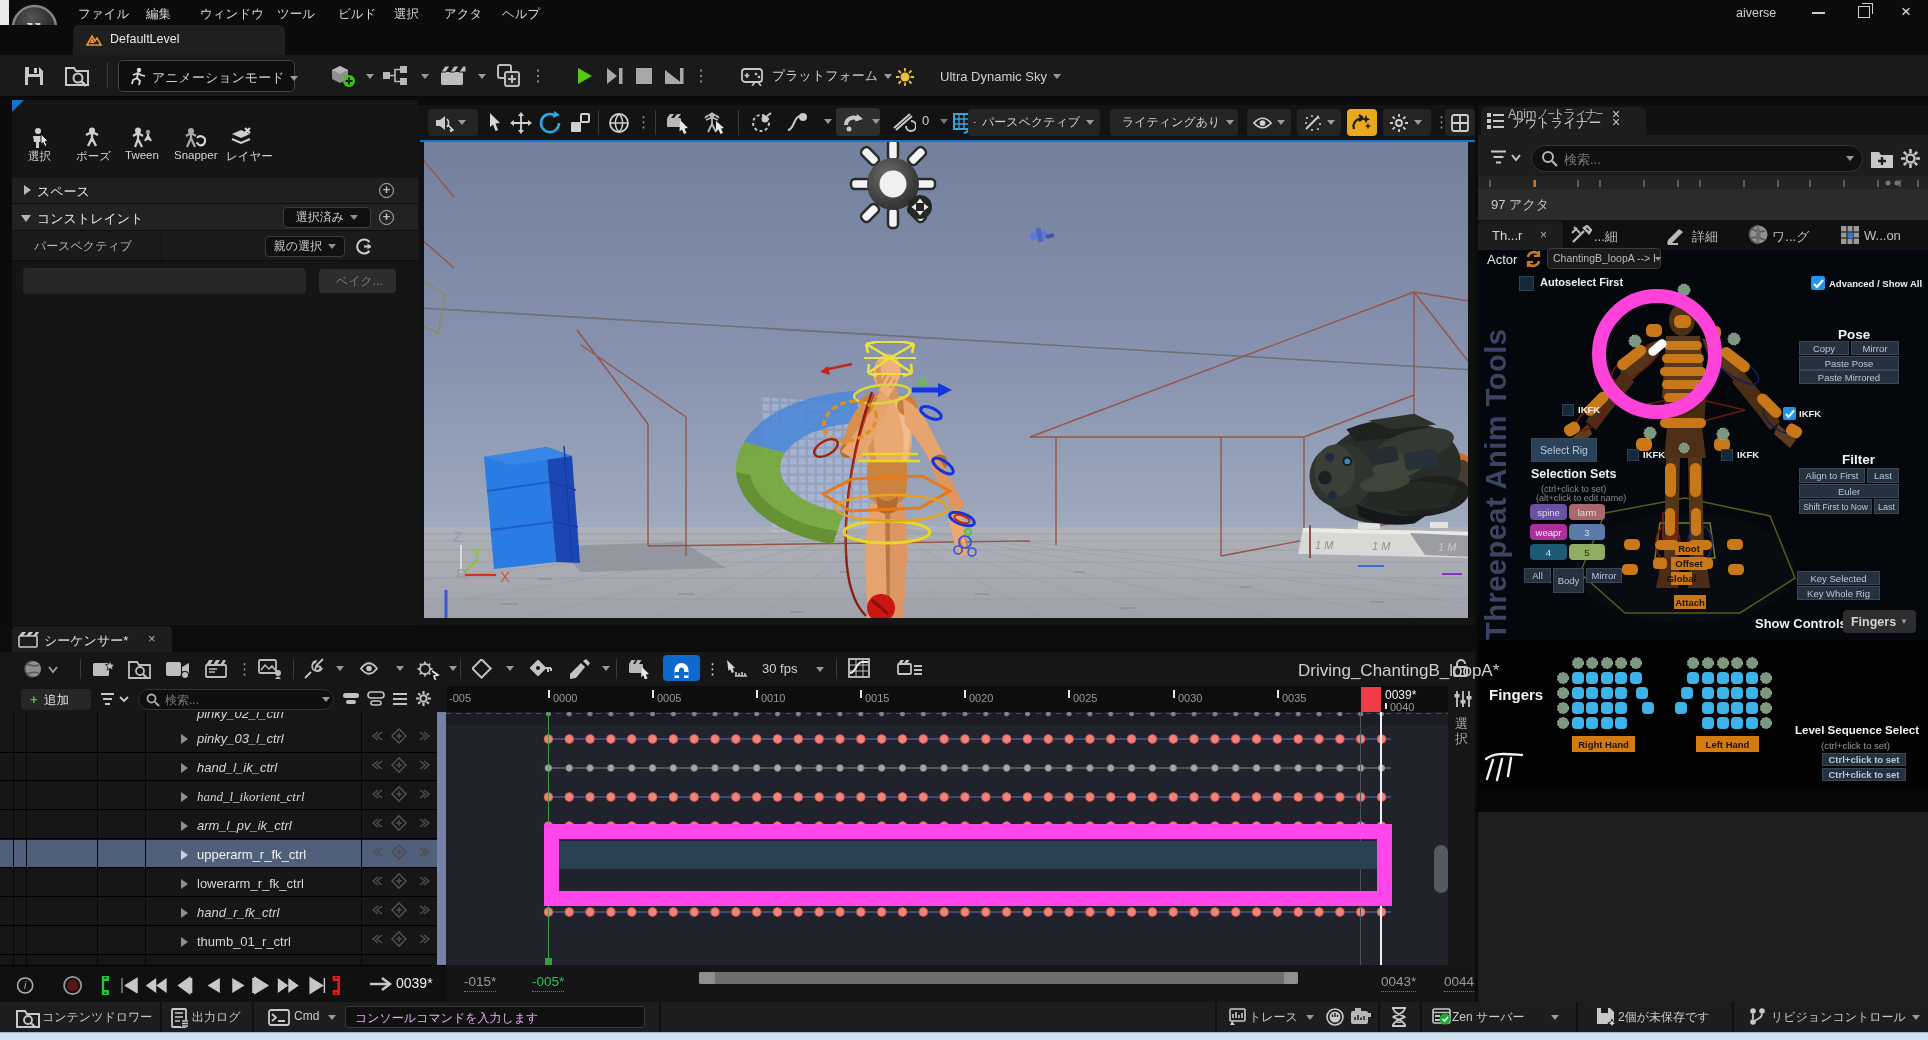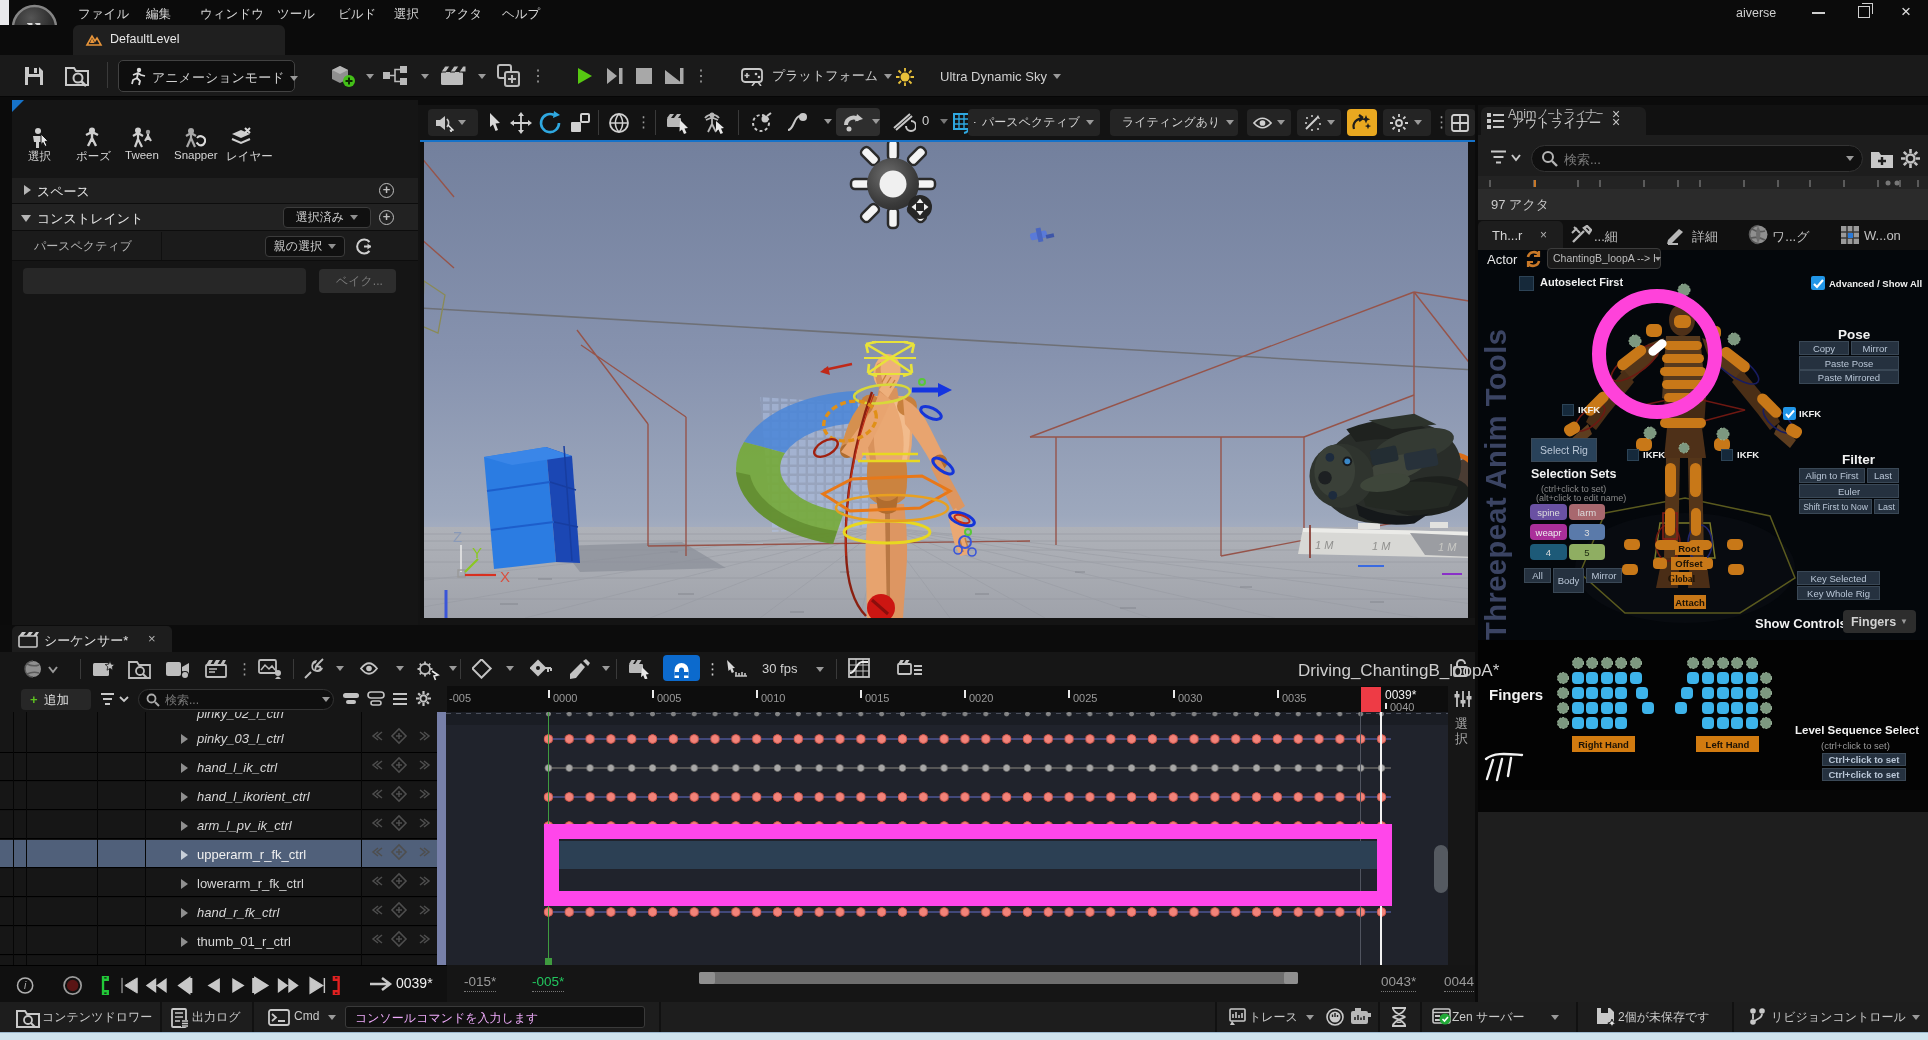--- a/index.html
+++ b/index.html
@@ -766,21 +766,21 @@
 <div class="tb3 r" style="left:1569px;top:504px;width:36px;height:16px;background:#a8686e;border:none;color:#ddd;">larm</div>
 <div class="tb3 r" style="left:1530px;top:524px;width:37px;height:16px;background:#aa2f9a;border:none;color:#eee;">weapr</div>
 <div class="tb3 r" style="left:1569px;top:524px;width:36px;height:16px;background:#5a7aaa;border:none;color:#ddd;">3</div>
 <div class="tb3 r" style="left:1530px;top:544px;width:37px;height:16px;background:#1d5a78;border:none;color:#ddd;">4</div>
 <div class="tb3 r" style="left:1569px;top:544px;width:36px;height:16px;background:#8fae62;border:none;color:#1c2a10;">5</div>
 <div class="tb3" style="left:1524px;top:568px;width:27px;height:15px;">All</div>
 <div class="tb3" style="left:1553px;top:568px;width:31px;height:25px;">Body</div>
 <div class="tb3" style="left:1586px;top:568px;width:36px;height:15px;">Mirror</div>
 <div class="obtn" style="left:1675px;top:542px;width:28px;height:13px;">Root</div>
 <div class="obtn" style="left:1671px;top:557px;width:36px;height:13px;">Offset</div>
-<div class="obtn" style="left:1671px;top:572px;width:21px;height:13px;font-family:Liberation Serif, serif;">Global</div>
+<div class="obtn" style="left:1671px;top:572px;width:21px;height:13px;">Global</div>
 <div class="obtn" style="left:1674px;top:595px;width:32px;height:14px;">Attach</div>
 <div class="tb3" style="left:1797px;top:571px;width:83px;height:14px;">Key Selected</div>
 <div class="tb3" style="left:1797px;top:586px;width:83px;height:14px;">Key Whole Rig</div>
 <div class="hdg" style="left:1755px;top:616px;font-size:13px;">Show Controls</div>
 <div class="abs r" style="left:1843px;top:610px;width:73px;height:23px;background:#2d2d2d;color:#d2d2d2;font-size:12.5px;font-weight:bold;display:flex;align-items:center;justify-content:center;">Fingers <span style="font-size:8px;margin-left:4px;color:#999;">▼</span></div>
 
 <div class="abs" style="left:1478px;top:640px;width:450px;height:150px;background:#030303;"></div>
 <div class="hdg" style="left:1489px;top:686px;font-size:15px;">Fingers</div>
 <svg class="abs" style="left:1555px;top:652px;" width="230" height="82" viewBox="0 0 230 82">
 <g fill="#7d9880" stroke="#a8c4a8" stroke-width="1" stroke-dasharray="2 1.5">
@@ -1075,21 +1075,21 @@
 <div style="position:absolute;left:26px;top:0;width:1px;height:253px;background:#060606;"></div>
 <div style="position:absolute;left:97px;top:0;width:1px;height:253px;background:#060606;"></div>
 <div style="position:absolute;left:145px;top:0;width:1px;height:253px;background:#060606;"></div>
 <div style="position:absolute;left:361px;top:0;width:1px;height:253px;background:#060606;"></div>
 <div class="trackname" style="left:197px;top:-6px;">pinky_02_l_ctrl</div>
 <div class="texp" style="left:181px;top:22px;"></div>
       <div class="trackname" style="left:197px;top:19px;">pinky_03_l_ctrl</div>
 <div class="texp" style="left:181px;top:51px;"></div>
       <div class="trackname" style="left:197px;top:48px;">hand_l_ik_ctrl</div>
 <div class="texp" style="left:181px;top:80px;"></div>
-      <div class="trackname" style="left:197px;top:77px;">hand_l_ikorient_ctrl</div>
+      <div class="trackname" style="left:197px;top:77px;font-family:Liberation Serif, serif;">hand_l_ikorient_ctrl</div>
 <div class="texp" style="left:181px;top:109px;"></div>
       <div class="trackname" style="left:197px;top:106px;">arm_l_pv_ik_ctrl</div>
 <div class="texp" style="left:181px;top:138px;border-left-color:#c8d0da;"></div>
       <div class="trackname" style="left:197px;top:135px;font-style:normal;color:#f0f0f0;">upperarm_r_fk_ctrl</div>
 <div class="texp" style="left:181px;top:167px;"></div>
       <div class="trackname" style="left:197px;top:164px;font-style:normal;">lowerarm_r_fk_ctrl</div>
 <div class="texp" style="left:181px;top:196px;"></div>
       <div class="trackname" style="left:197px;top:193px;">hand_r_fk_ctrl</div>
 <div class="texp" style="left:181px;top:225px;"></div>
       <div class="trackname" style="left:197px;top:222px;font-style:normal;">thumb_01_r_ctrl</div>

